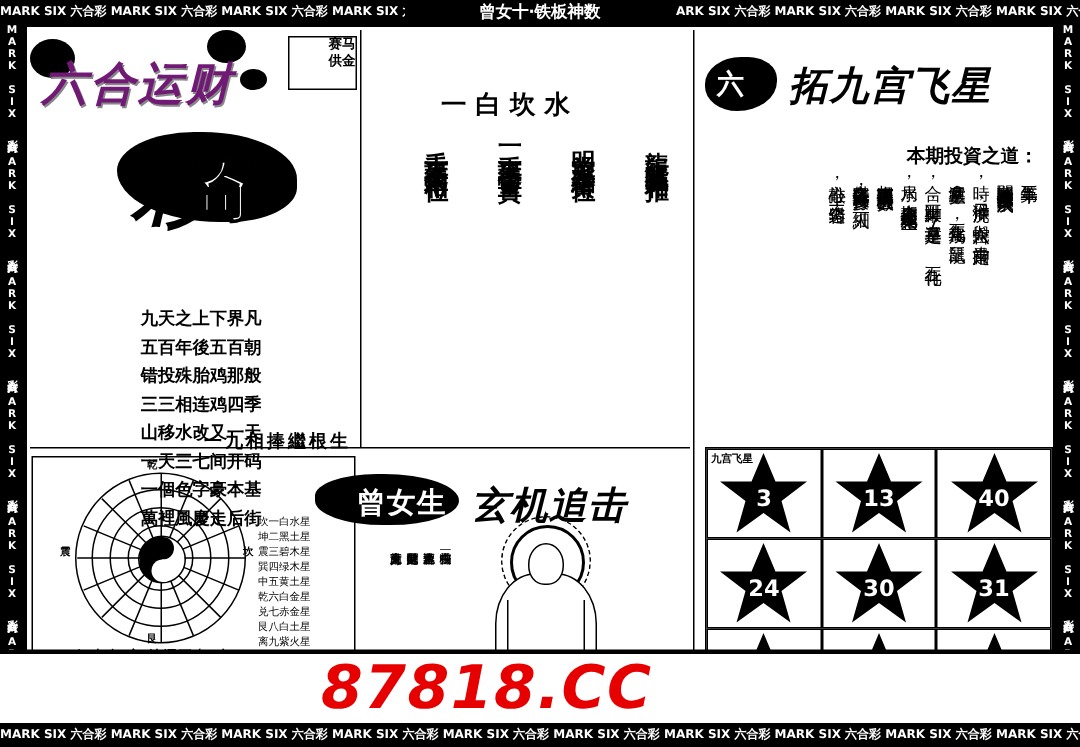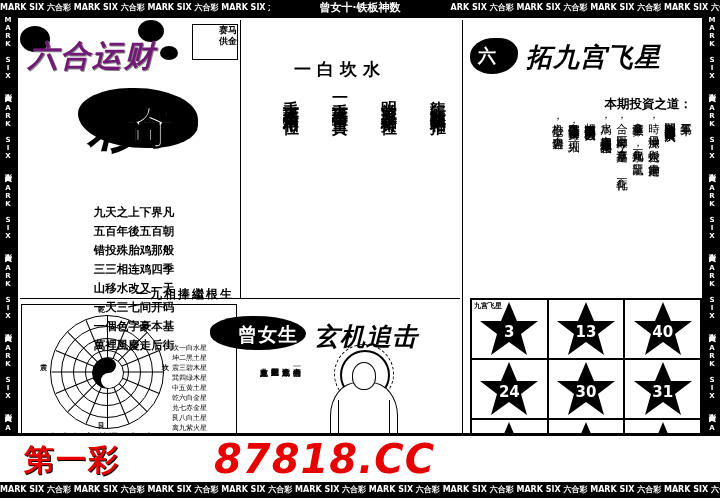--- a/index.html
+++ b/index.html
@@ -322,17 +322,16 @@
       <div class="body"></div>
       <div class="robe"></div>
       <div class="head"></div>
       <div class="lotus"></div>
     </div>
 
   </div>
 
   <div class="hr-red"></div>
   <div class="redbar">
-    <div class="redNo1">第一彩</div>
     <div class="redNum">87818.CC</div>
   </div>
 
 </div>
 
 </body></html>

